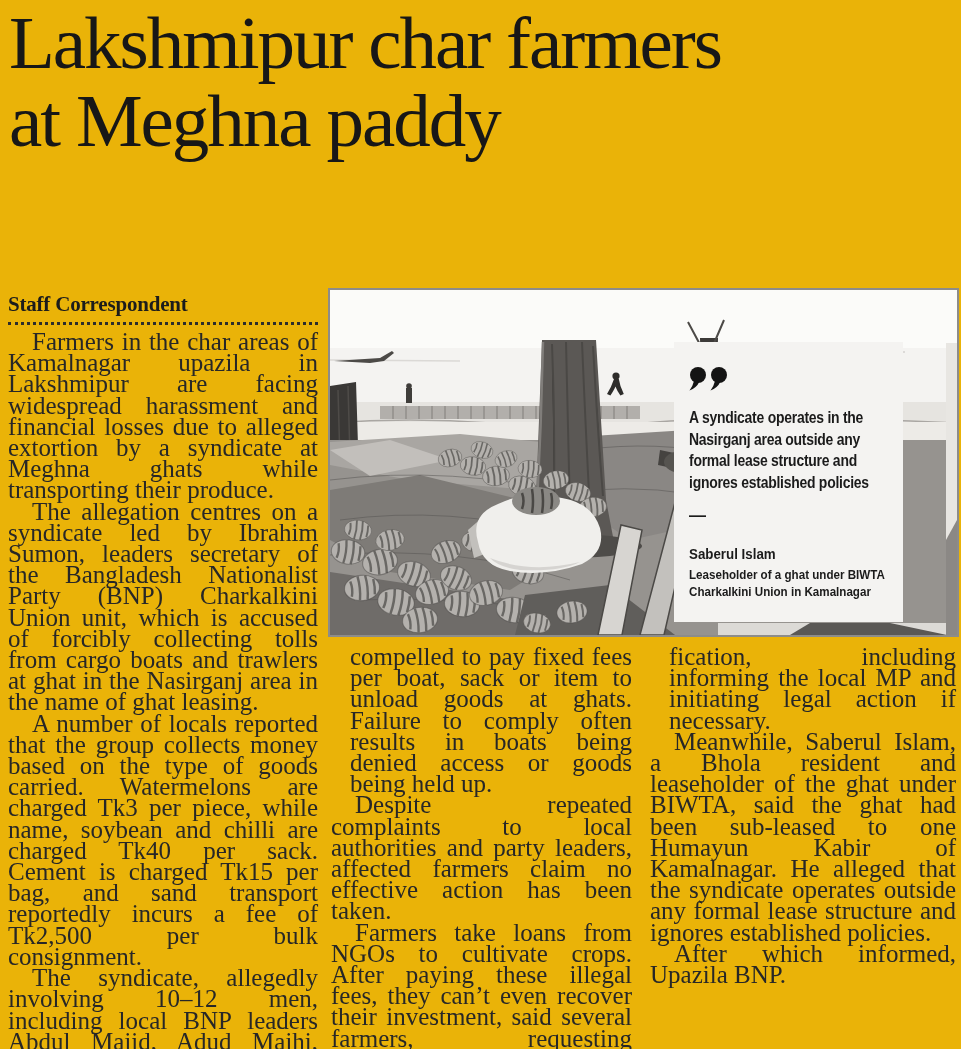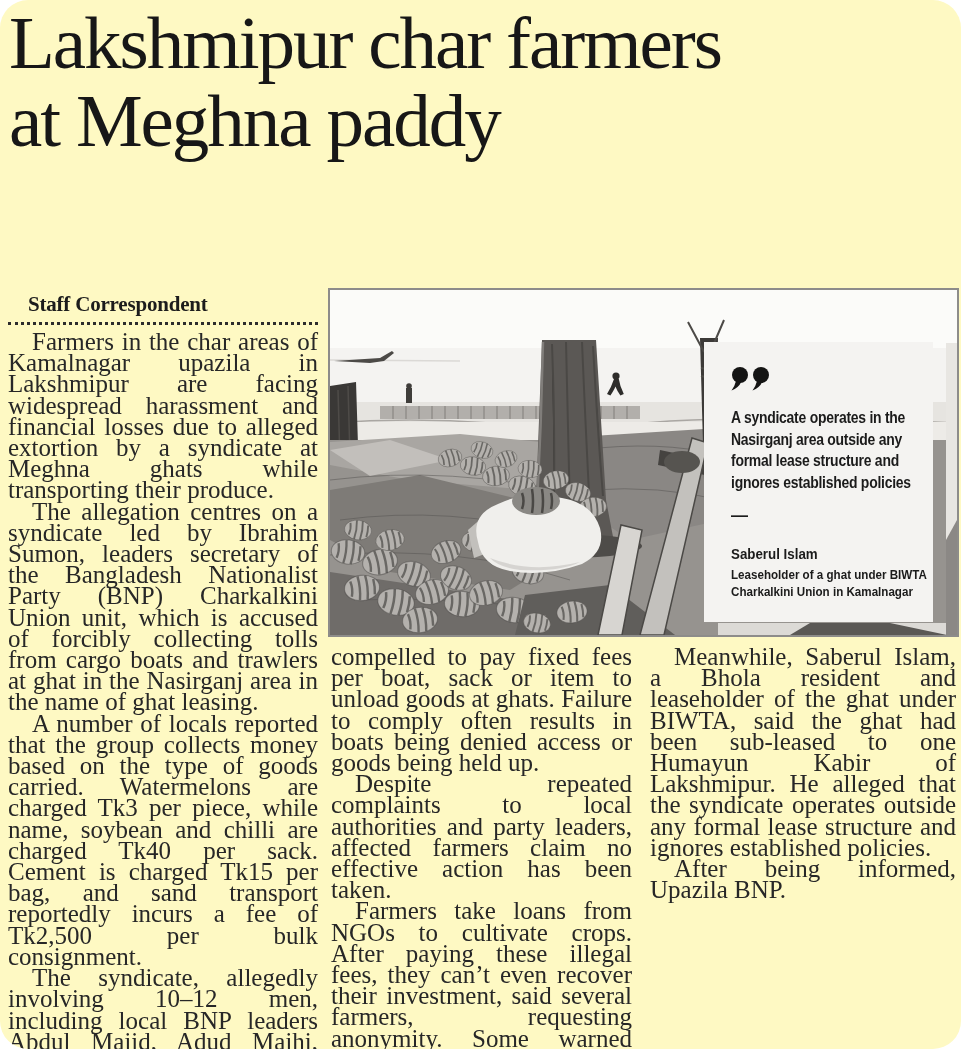--- a/index.html
+++ b/index.html
@@ -1,49 +1,49 @@
 <!DOCTYPE html>
 <html><head>
 <meta charset="utf-8">
 <style>
   html,body { margin:0; padding:0; background:#ffffff; }
   .page {
-    position:relative; width:961px; height:1049px; background:#fef9c3;
-    font-family:"Liberation Serif", serif; color:#242424; overflow:hidden;border-radius:28px;
+    position:relative; width:961px; height:1049px; background:#eab308;
+    font-family:"Liberation Serif", serif; color:#242424; overflow:hidden;
   }
   
   .headline {
     position:absolute; left:9px; top:4px; width:948px;
     font-size:75px; line-height:78px; letter-spacing:-2px;
     font-weight:400; color:#171717;
   }
   
   .byline-block { position:absolute; left:8px; top:292px; width:310px; }
-  .byline { font-weight:bold; font-size:21px; color:#1c1c1c; letter-spacing:-0.2px;margin-left:20px; }
+  .byline { font-weight:bold; font-size:21px; color:#1c1c1c; letter-spacing:-0.2px; }
   .dotted-rule { height:4px; border-bottom:3.5px dotted #2c2c2c; margin-top:1px; }
   
   .col {
     position:absolute; font-size:25px; line-height:21.2px;
     text-align:justify; color:#272727;
   }
   .col p { margin:0; text-indent:24px; }
-  .col p.cont { text-indent:0; }
+  .col p.cont { text-indent:0;margin-left:19px; }
   #col1 { left:8px;   top:331px; width:310px; }
   #col2 { left:331px; top:646px; width:301px; }
   #col3 { left:650px; top:646px; width:306px; }
   
   .photo {
     position:absolute; left:328px; top:288px; width:631px; height:349px;
     border:2px solid #8d8c8a; box-sizing:border-box; background:#fbfbf9;
   }
   .photo svg { display:block; }
   
   .pullquote {
-    position:absolute; left:704px; top:342px; width:229px; height:280px;
-    background:#f4f3f1; box-sizing:border-box; padding:24px 12px 0 27px;
+    position:absolute; left:674px; top:342px; width:229px; height:280px;
+    background:#f4f3f1; box-sizing:border-box; padding:24px 12px 0 15px;
     font-family:"Liberation Sans", sans-serif; color:#1b1b1b;
   }
   .pq-icon { display:block; }
   .pq-text {
     margin-top:15px; font-size:17px; line-height:21.5px; font-weight:bold;
     letter-spacing:-0.3px; transform:scaleX(0.82); transform-origin:0 0;
     white-space:nowrap;
   }
   .pq-dash { margin-top:13px; font-weight:bold; font-size:17px; }
   .pq-name {
@@ -221,17 +221,18 @@
     <p>The syndicate, allegedly involving 10–12 men, including local BNP leaders Abdul Majid, Adud Majhi, Ismail Hossain Sabuj and Faruk Bagha, is said to be collecting between Tk60,000 and Tk70,000 daily, amounting to Tk18–20 lakh per month, they said.Farmers stated that they are</p>
   </div>
 
   <div class="col" id="col2">
     <p class="cont">compelled to pay fixed fees per boat, sack or item to unload goods at ghats. Failure to comply often results in boats being denied access or goods being held up.</p>
     <p>Despite repeated complaints to local authorities and party leaders, affected farmers claim no effective action has been taken.</p>
     <p>Farmers take loans from NGOs to cultivate crops. After paying these illegal fees, they can’t even recover their investment, said several farmers, requesting anonymity. Some warned they may stop farming next season if the situation persists.</p>
   </div>
 
   <div class="col" id="col3">
-    <p>Meanwhile, Saberul Islam, a Bhola resident and leaseholder of the ghat under BIWTA, said the ghat had been sub-leased to one Humayun Kabir of Lakshmipur. He alleged that the syndicate operates outside any formal lease structure and ignores established policies.</p>
-    <p>After being informed, Upazila BNP.</p>
+    <p class="cont">fication, including informing the local MP and initiating legal action if necessary.</p>
+    <p>Meanwhile, Saberul Islam, a Bhola resident and leaseholder of the ghat under BIWTA, said the ghat had been sub-leased to one Humayun Kabir of Kamalnagar. He alleged that the syndicate operates outside any formal lease structure and ignores established policies.</p>
+    <p>After which informed, Upazila BNP.</p>
   </div>
 
 </div>
 
 </body></html>

